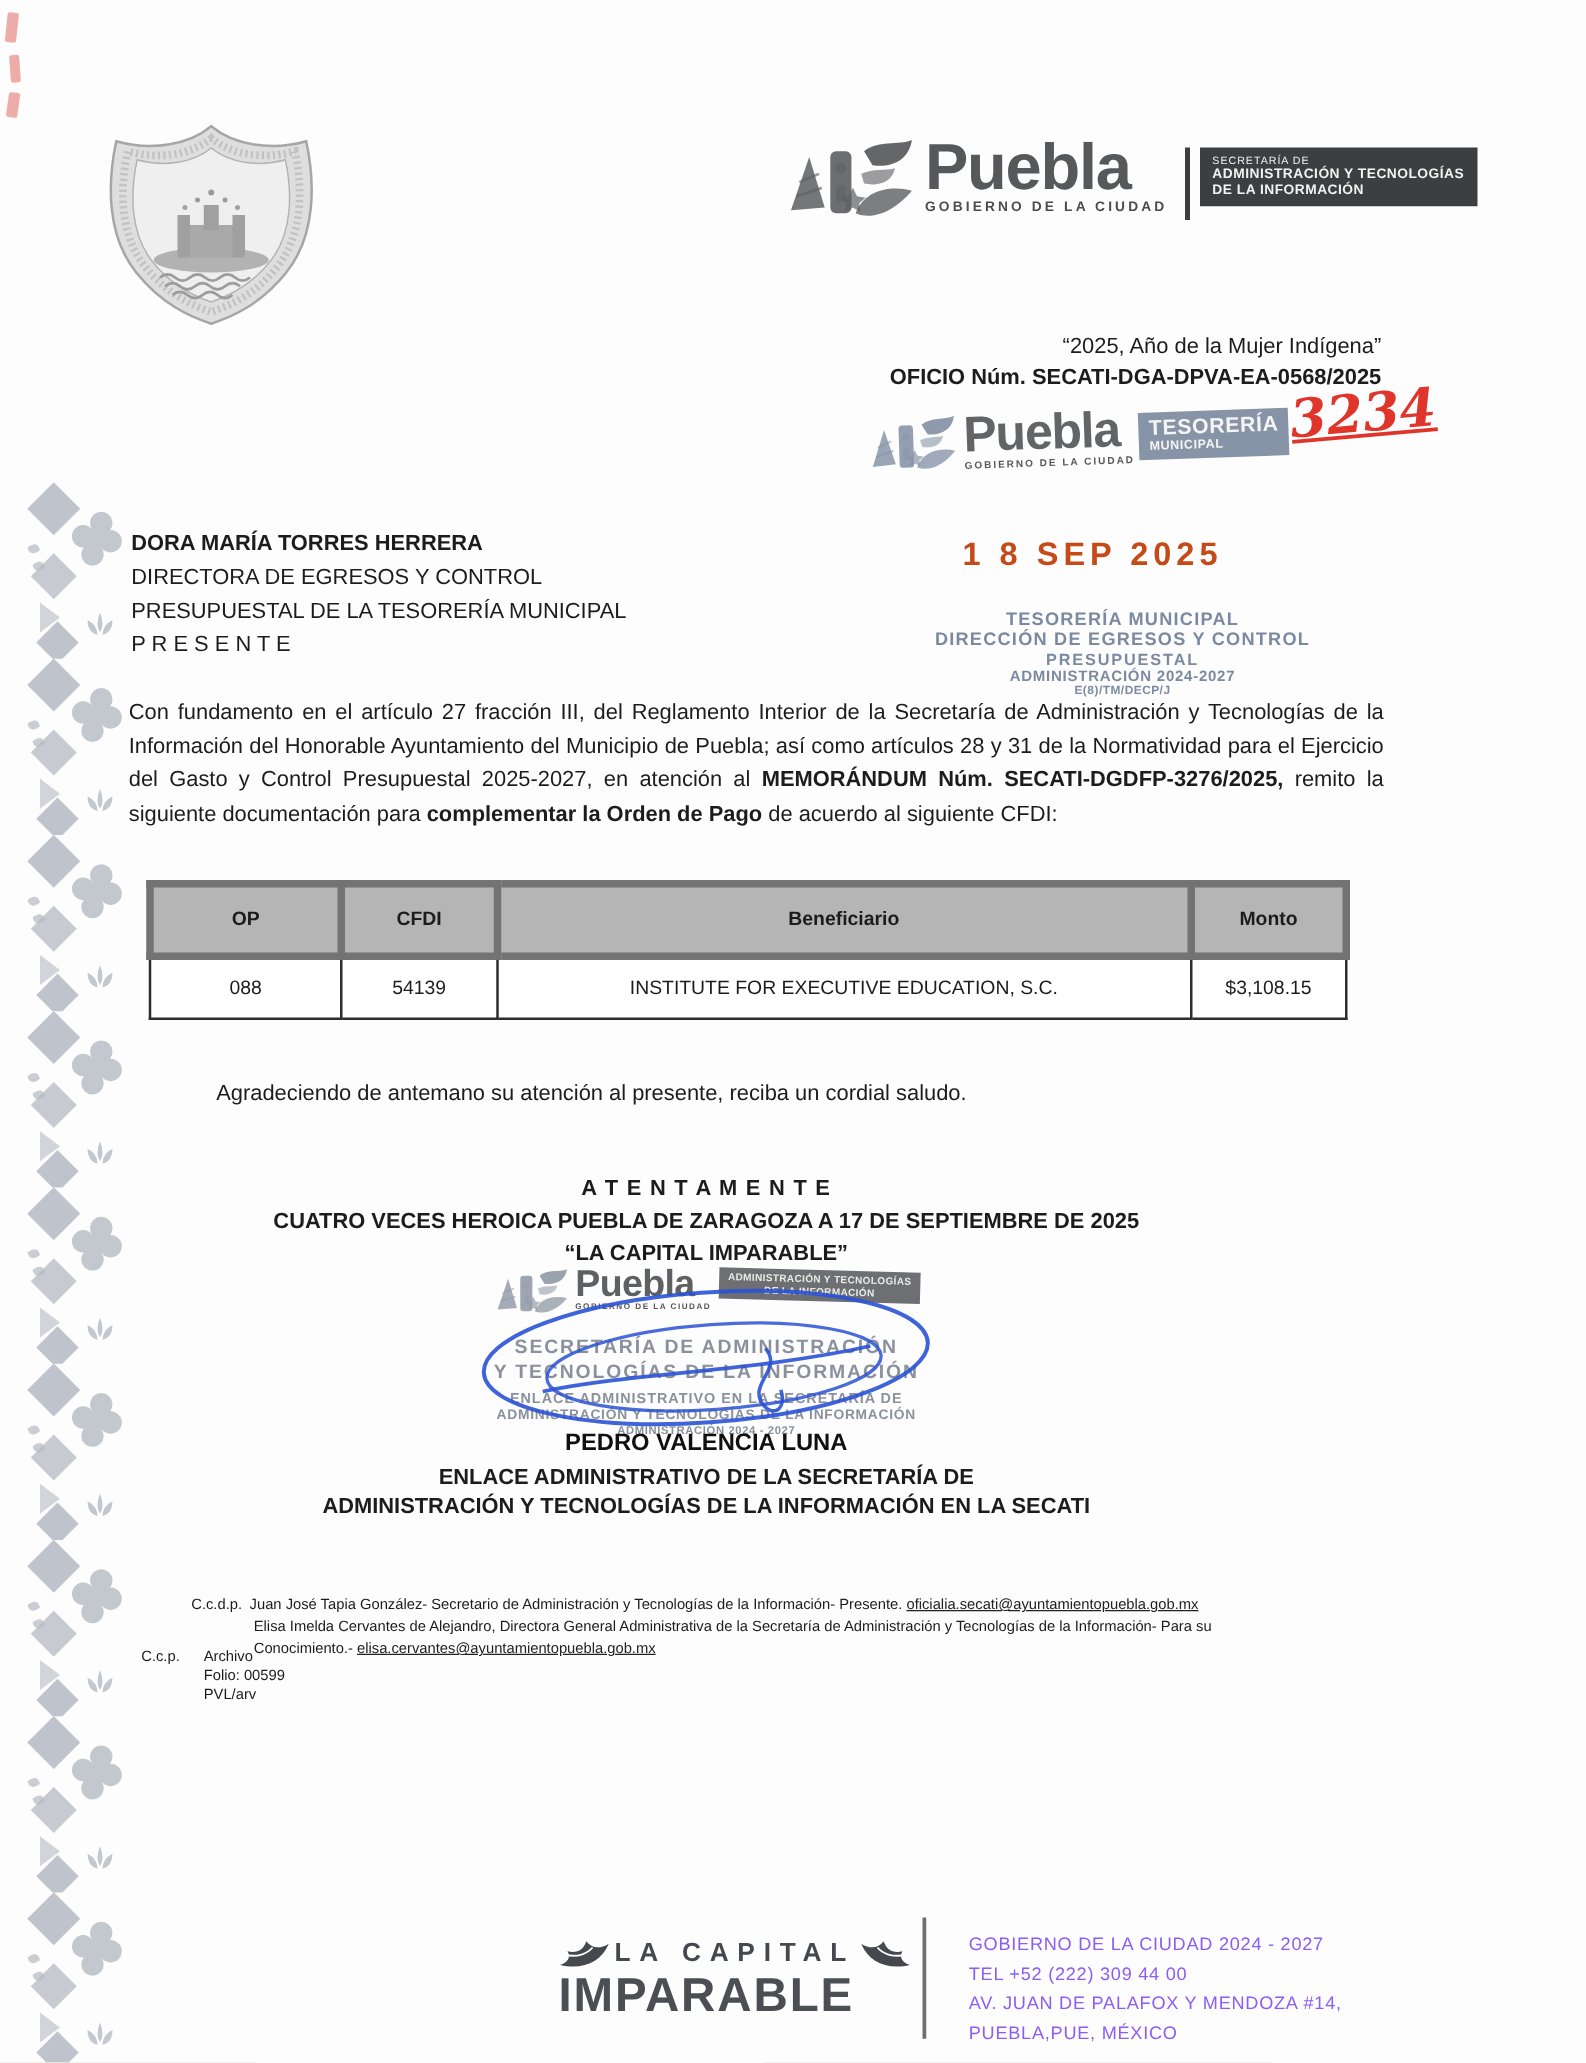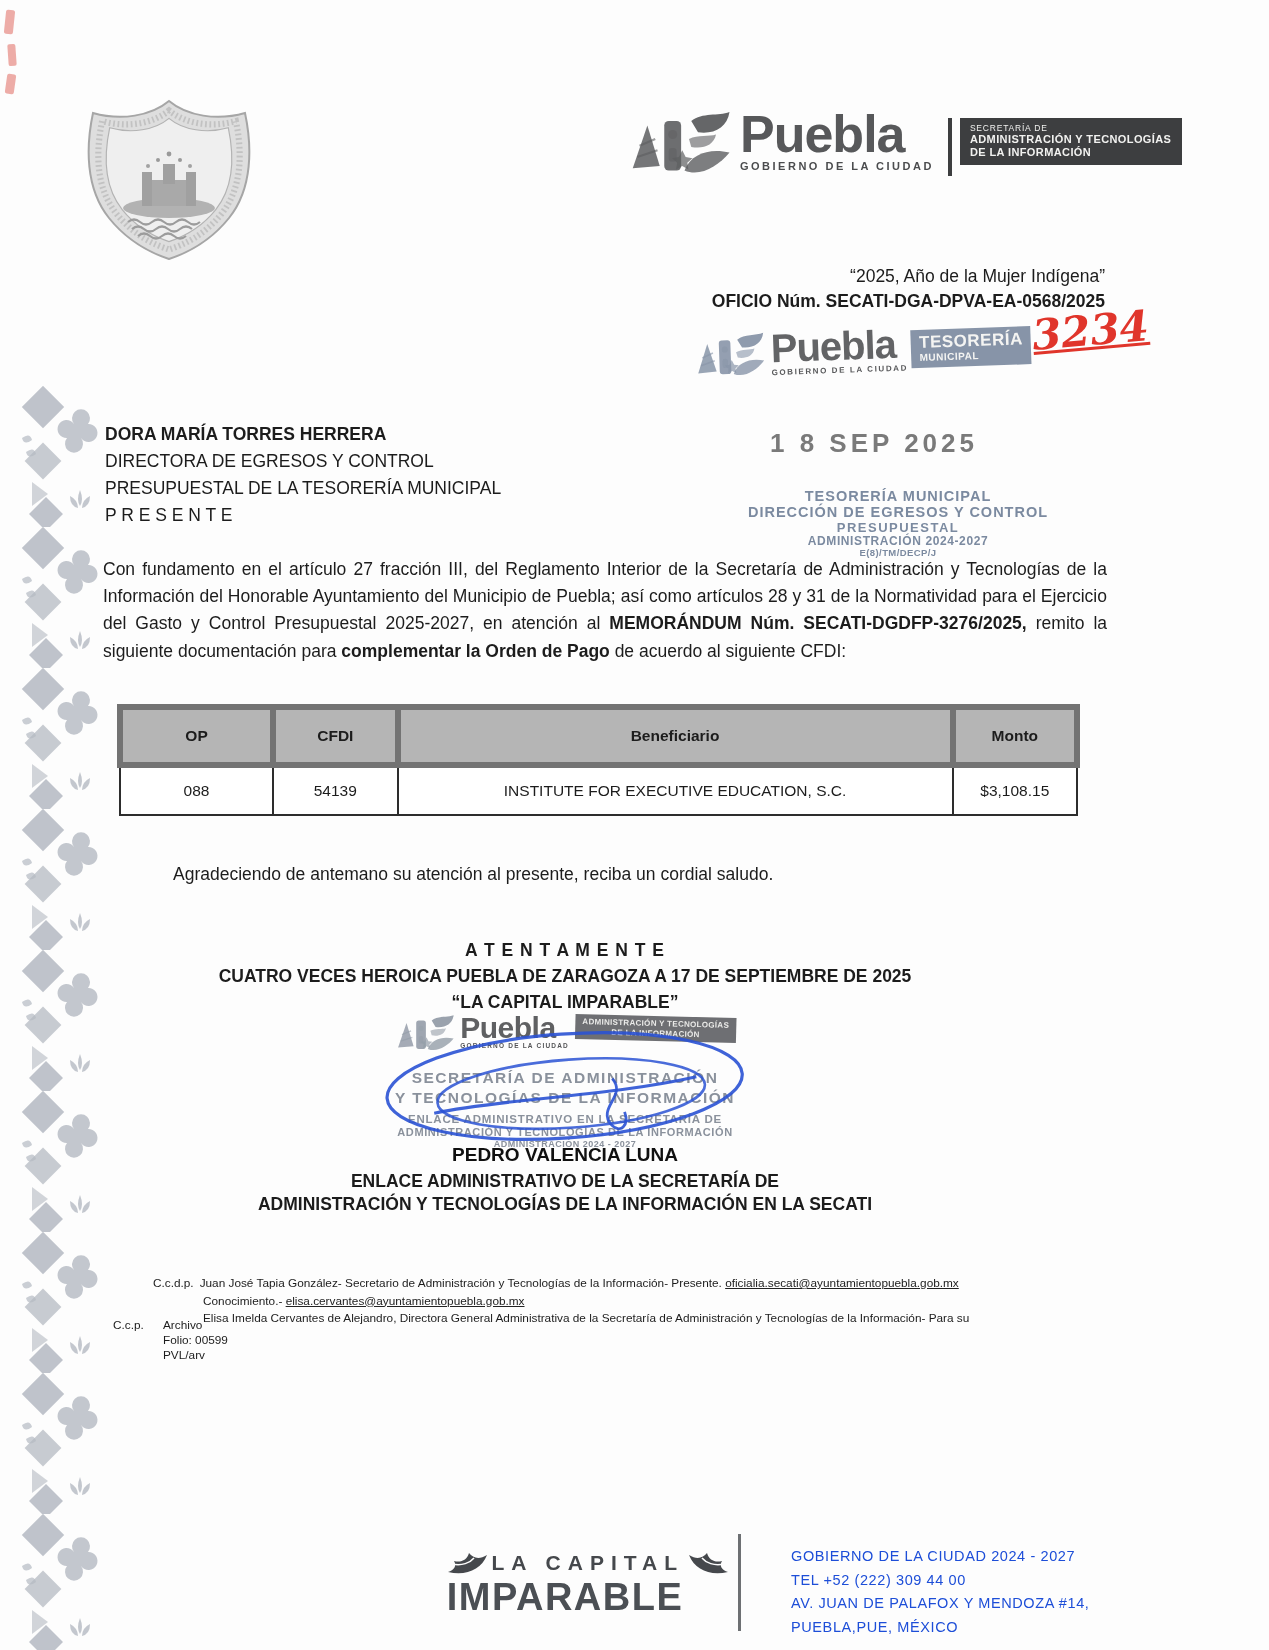--- a/index.html
+++ b/index.html
@@ -37,21 +37,21 @@
   #tesoreria-stamp .brand{font-size:40px;font-weight:bold;line-height:42px;letter-spacing:-1px;}
   #tesoreria-stamp .sub{font-size:8px;font-weight:bold;letter-spacing:1.6px;margin-top:-1px;}
   #tesoreria-stamp .tbox{background:#7e8ca1;color:#f4f4f2;margin:8px 0 0 4px;padding:4px 8px 5px 8px;}
   #tesoreria-stamp .tbox .b1{font-size:17px;font-weight:800;letter-spacing:.5px;line-height:18px;}
   #tesoreria-stamp .tbox .b2{font-size:10px;font-weight:700;letter-spacing:.5px;line-height:11px;}
 
   #handwritten-number{left:1032px;top:306px;color:#e0352b;font-family:"DejaVu Serif",serif;
       font-style:italic;font-size:42px;transform:rotate(-5deg);text-decoration:underline;
       text-decoration-thickness:2.5px;text-underline-offset:2px;font-weight:600;}
 
-  #date-stamp{left:770px;top:428px;color:#737373;font-size:26px;font-weight:bold;letter-spacing:4px;opacity:.95;}
+  #date-stamp{left:770px;top:428px;color:#c2410c;font-size:26px;font-weight:bold;letter-spacing:4px;opacity:.95;}
 
   #office-stamp{left:688px;top:488px;width:420px;text-align:center;color:#7b8aa0;font-weight:600;}
   #office-stamp .o1,#office-stamp .o2{font-size:14.5px;letter-spacing:1px;line-height:16px;}
   #office-stamp .o3{font-size:13px;letter-spacing:1.5px;line-height:15px;}
   #office-stamp .o4{font-size:12px;letter-spacing:.6px;line-height:13px;}
   #office-stamp .o5{font-size:9.5px;letter-spacing:.4px;line-height:10px;}
 
   
   #recipient{left:105px;top:421px;font-size:17.5px;line-height:27px;}
   #recipient .name{font-weight:bold;}
@@ -100,21 +100,21 @@
   #ccp .lbl{display:inline-block;width:50px;}
   #ccp .ind{padding-left:50px;line-height:15px;}
 
   
   #footer-logo{left:400px;top:1550px;width:330px;text-align:center;color:#45484c;}
   #footer-logo .row1{display:flex;align-items:center;justify-content:flex-end;gap:4px;}
   #footer-logo .cap{font-size:21px;font-weight:bold;letter-spacing:7px;}
   #footer-logo .wing{width:42px;height:26px;color:#45484c;}
   #footer-logo .imp{font-size:38px;font-weight:800;letter-spacing:1.5px;color:#4b4f54;margin-top:0px;}
   #footer-divider{left:738px;top:1534px;width:3px;height:97px;background:#54575b;opacity:.85;}
-  #footer-text{left:775px;top:1545px;font-size:14.5px;line-height:23.5px;color:#1d4ed8;letter-spacing:.6px;margin-left:16px;}
+  #footer-text{left:775px;top:1545px;font-size:14.5px;line-height:23.5px;color:#8b5cf6;letter-spacing:.6px;}
 </style>
 </head>
 <body>
 
 <svg width="0" height="0" style="position:absolute">
   <defs>
     <symbol id="sym-collage" viewBox="0 0 96 64">
       <path d="M6,50 L19,12 L30,48 Z" fill="currentColor" opacity=".85"></path>
       <path d="M12,30 L26,24 M10,40 L28,34" stroke="currentColor" stroke-width="2" opacity=".6"></path>
       <rect x="34" y="8" width="15" height="44" rx="4" fill="currentColor" opacity=".9"></rect>
@@ -307,22 +307,22 @@
       <path d="M238,56 c14,18 -18,28 -4,46 c8,10 18,2 14,-12" fill="none" stroke="#2a52d4" stroke-width="2.8" opacity=".9"></path>
     </svg>
 
     <div class="line sig-name">PEDRO VALENCIA LUNA</div>
     <div class="line sig-role1">ENLACE ADMINISTRATIVO DE LA SECRETARÍA DE</div>
     <div class="line sig-role2">ADMINISTRACIÓN Y TECNOLOGÍAS DE LA INFORMACIÓN EN LA SECATI</div>
   </div>
 
   <div id="ccdp" class="abs">
     <div><span class="lbl">C.c.d.p.</span><span>Juan José Tapia González- Secretario de Administración y Tecnologías de la Información- Presente.</span> <span class="email">oficialia.secati@ayuntamientopuebla.gob.mx</span></div>
+    <div class="ind">Elisa Imelda Cervantes de Alejandro, Directora General Administrativa de la Secretaría de Administración y Tecnologías de la Información- Para su</div>
     <div class="ind"><span>Conocimiento.-</span> <span class="email">elisa.cervantes@ayuntamientopuebla.gob.mx</span></div>
-    <div class="ind">Elisa Imelda Cervantes de Alejandro, Directora General Administrativa de la Secretaría de Administración y Tecnologías de la Información- Para su</div>
   </div>
 
   <div id="ccp" class="abs">
     <div><span class="lbl">C.c.p.</span><span>Archivo</span></div>
     <div class="ind">Folio: 00599</div>
     <div class="ind">PVL/arv</div>
   </div>
 
   <div id="footer-logo" class="abs">
     <div class="row1">

